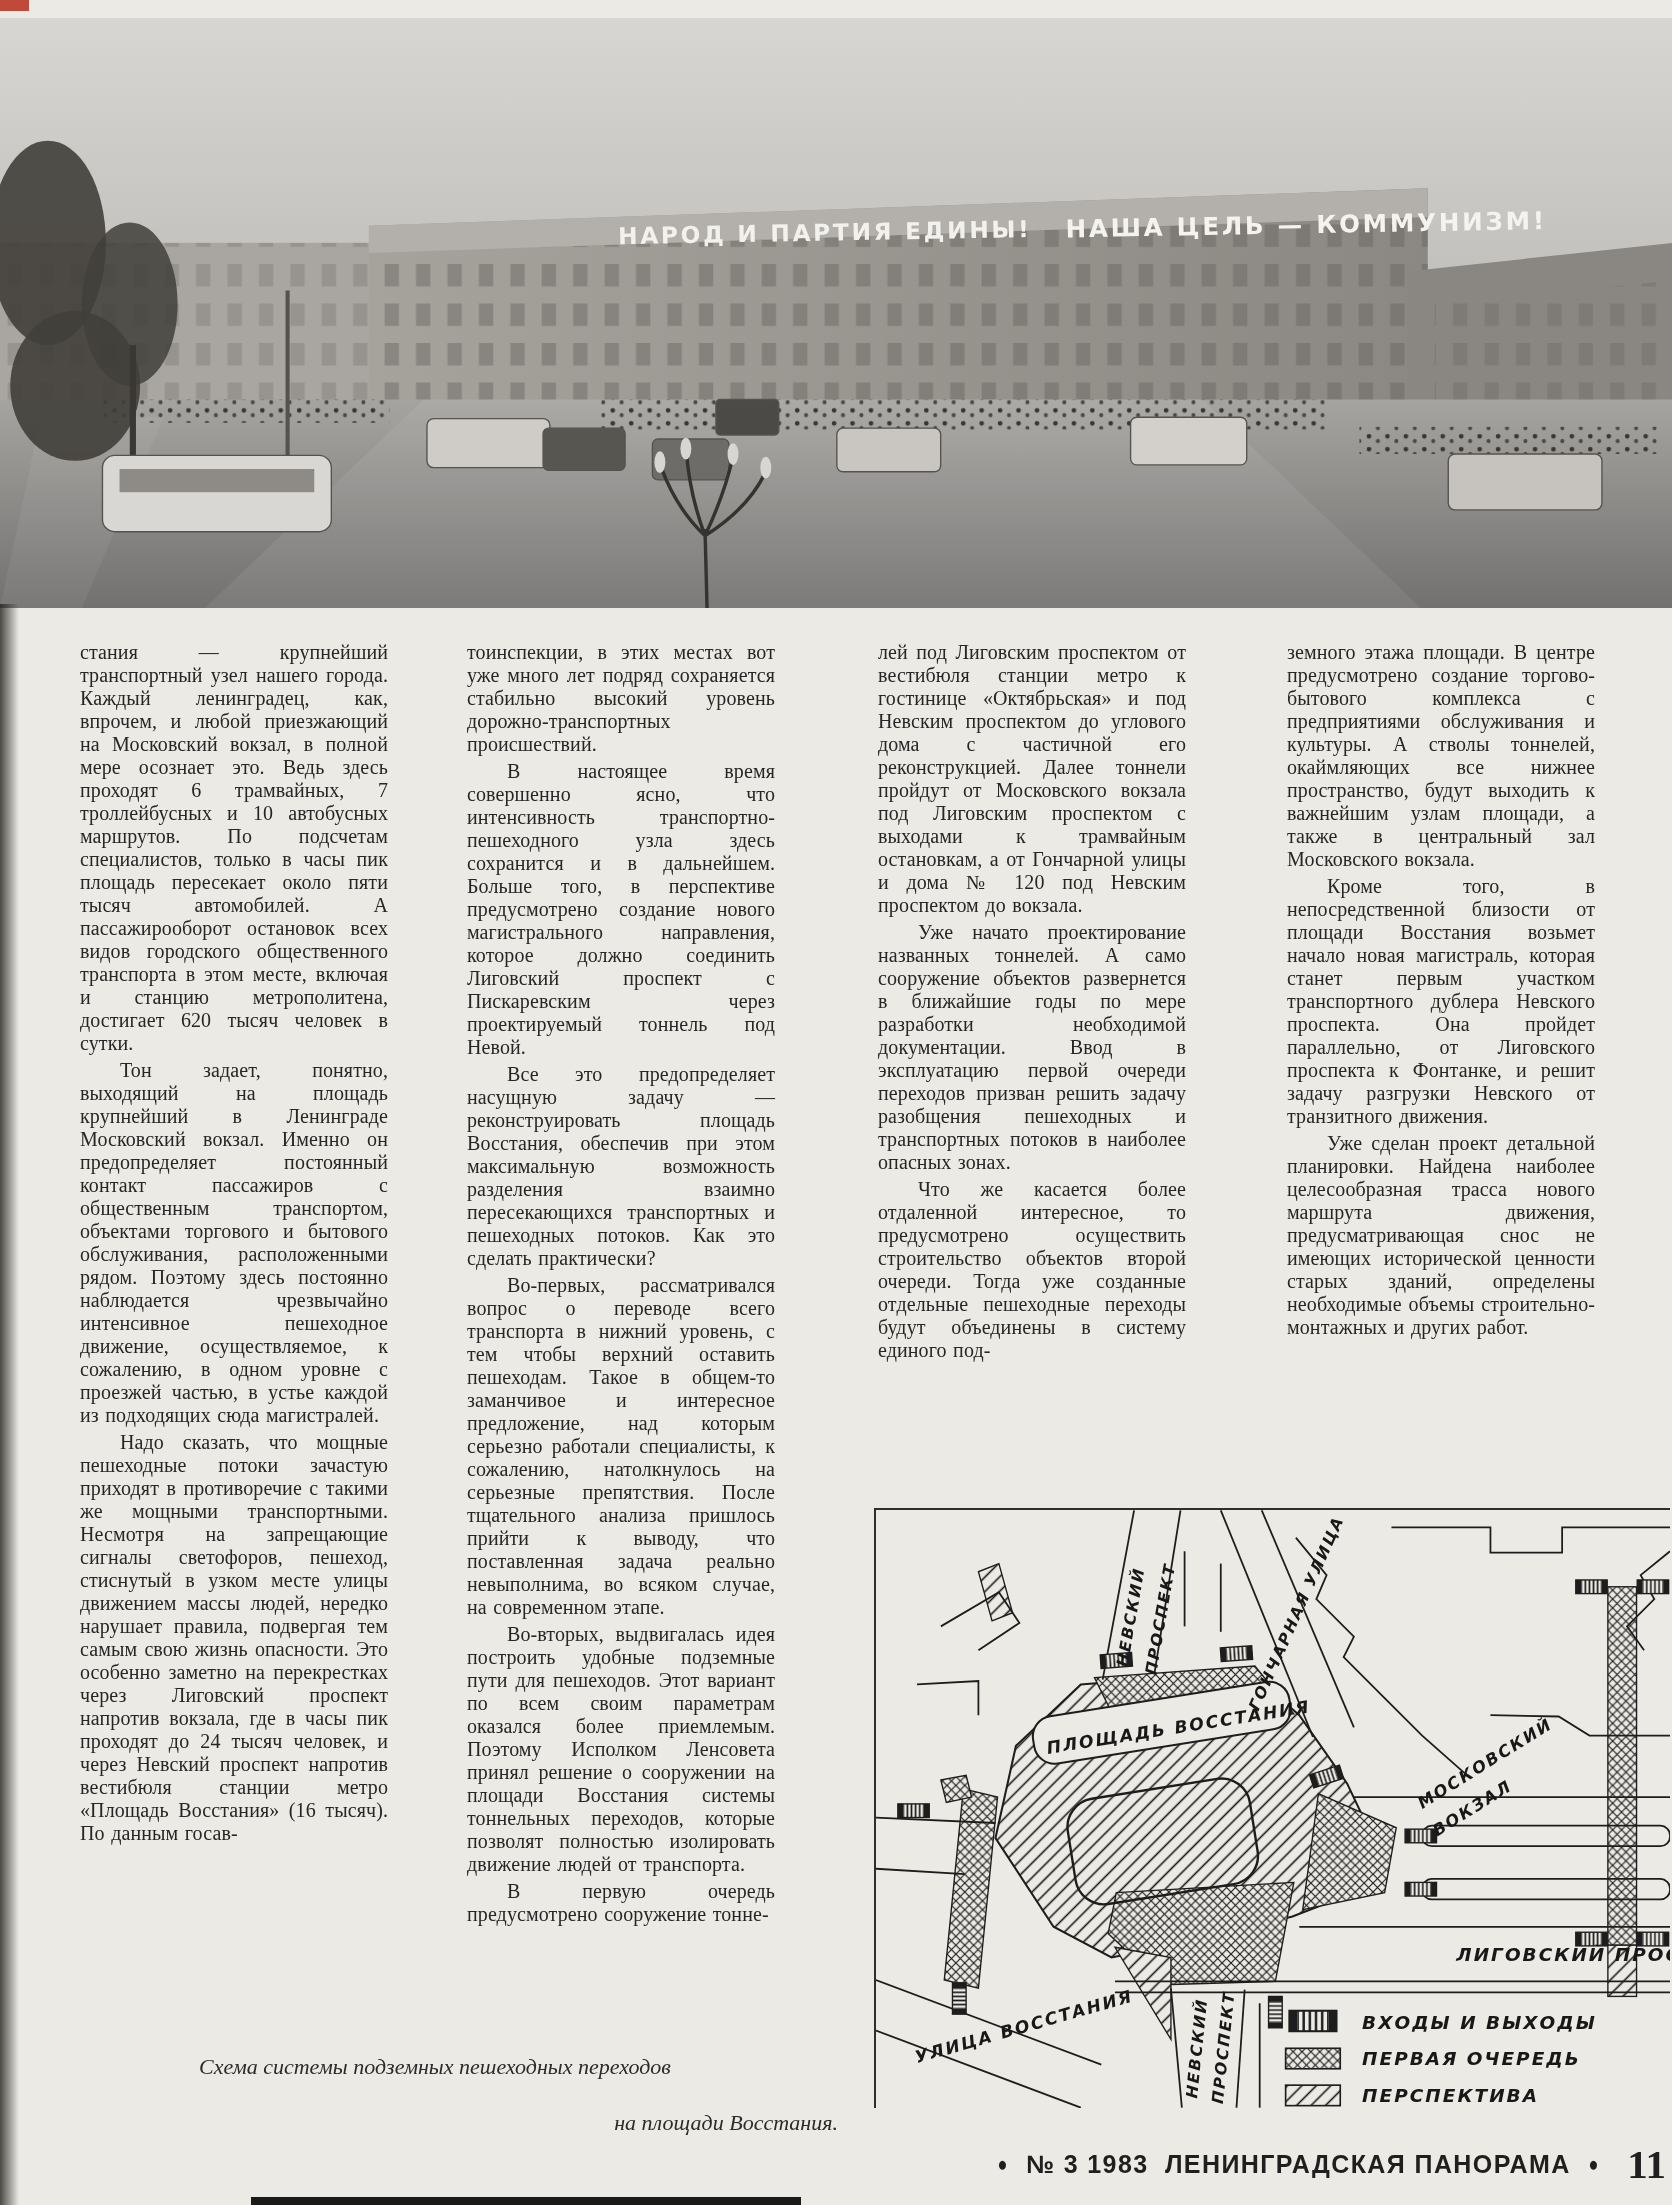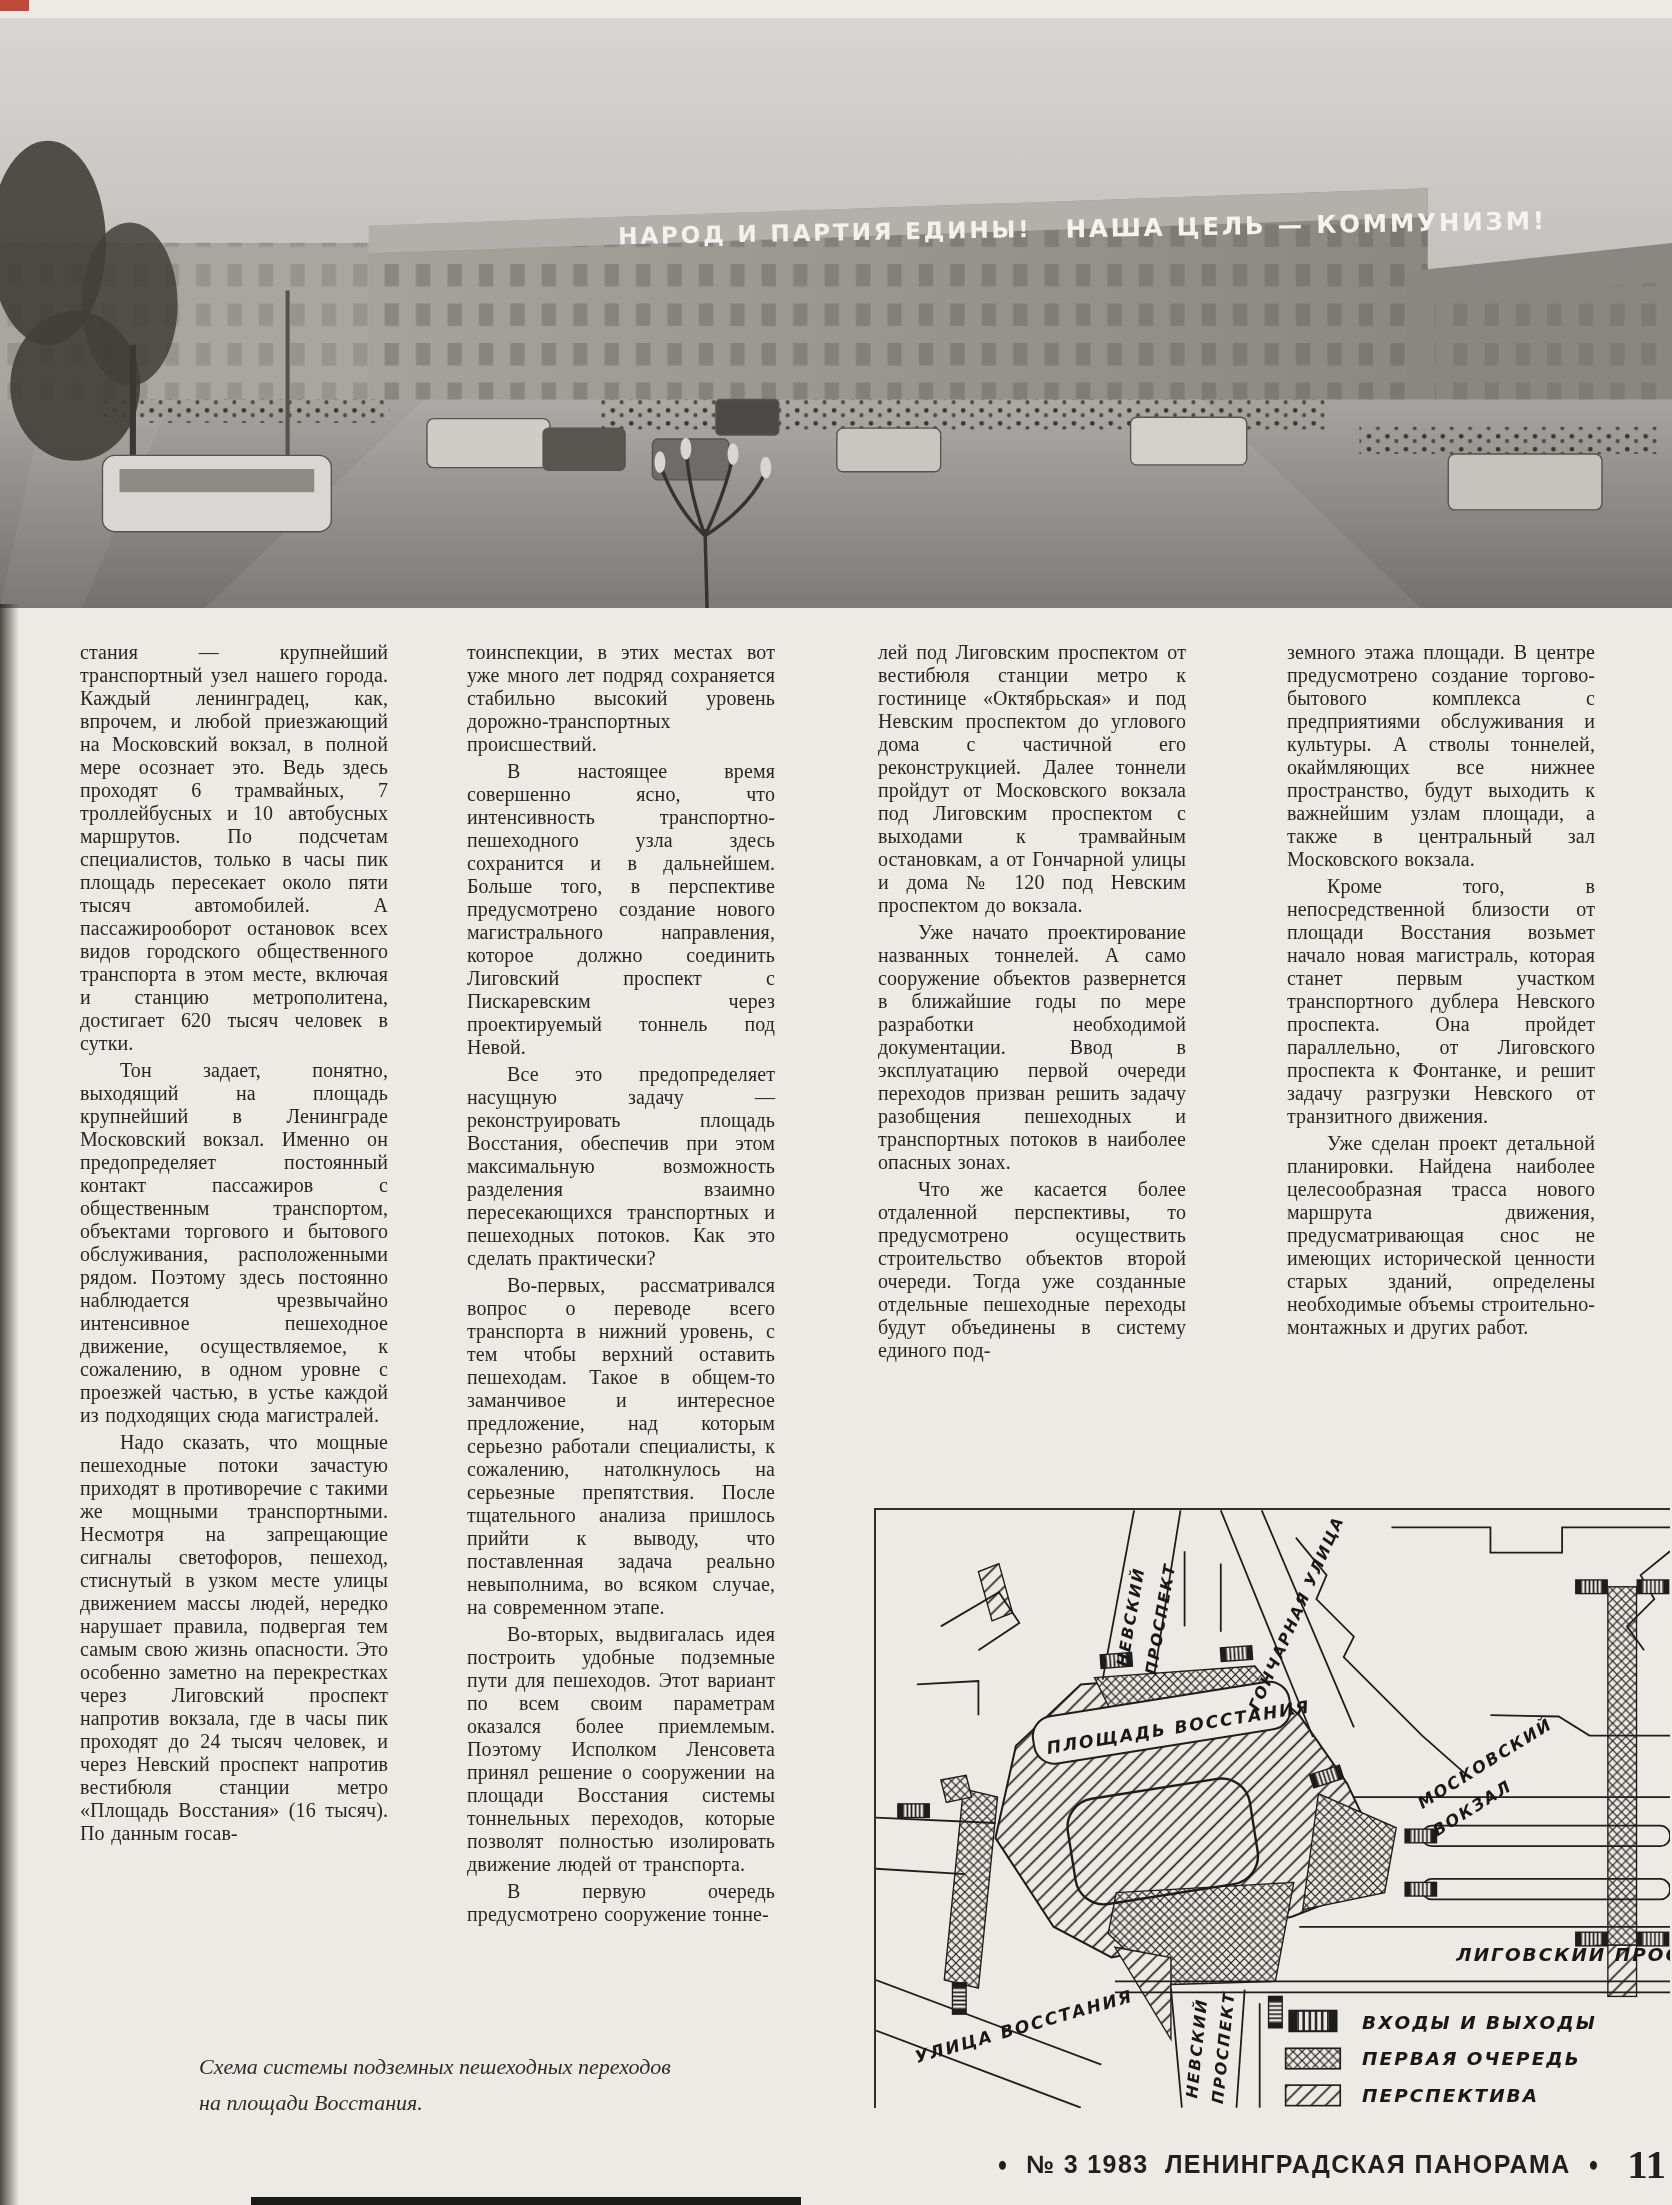--- a/index.html
+++ b/index.html
@@ -11,21 +11,21 @@
   .col{position:absolute;top:637px;width:316px;text-align:justify;font-size:20px;
        line-height:23px;letter-spacing:0.1px;word-spacing:1.4px;}
   .col p{margin:4px;text-indent:40px;}
   .col p.cont{text-indent:0;}
   #col1{left:76px}#col2{left:463px}#col3{left:874px}#col4{left:1283px}
   .map{position:absolute;left:874px;top:1508px;width:796px;height:600px;margin:0;
        border-top:2px solid #2e2e2c;border-left:2px solid #2e2e2c;box-sizing:border-box;}
   .map svg{display:block;width:100%;height:100%;}
   .caption{position:absolute;left:199px;top:2049px;width:639px;font-style:italic;
            font-size:22px;line-height:36px;color:#2b2b2b;}
-  .caption .l2{display:block;text-align:left;}
+  .caption .l2{display:block;text-align:right;margin-top:20px;}
   .pagefoot{position:absolute;top:2140px;left:942px;width:724px;display:flex;
             align-items:center;justify-content:flex-end;gap:16.4px;
             font-family:"Liberation Sans",sans-serif;font-weight:bold;font-size:25px;
             letter-spacing:1.4px;color:#1f1f1f;white-space:nowrap;}
   .pagefoot .dot{font-size:20.5px;transform:scaleX(.8);}
   .pagefoot .num{font-family:"Liberation Serif",serif;font-size:41px;letter-spacing:0;margin-left:10px;}
   .left-shadow{position:absolute;left:0;top:604px;width:19px;height:1602px;
                background:linear-gradient(90deg,rgba(35,33,30,.8),rgba(35,33,30,0));}
   .bottom-bar{position:absolute;left:251px;top:2197px;width:550px;height:8.2px;background:#1a1a1a;}
   .maplabel{font-family:"DejaVu Sans",sans-serif;font-weight:bold;font-style:italic;
@@ -116,21 +116,21 @@
       <p class="cont">тоинспекции, в этих местах вот уже много лет подряд сохраняется стабильно высокий уровень дорожно-транспортных происшествий.</p>
       <p>В настоящее время совершенно ясно, что интенсивность транспортно-пешеходного узла здесь сохранится и в дальнейшем. Больше того, в перспективе предусмотрено создание нового магистрального направления, которое должно соединить Лиговский проспект с Пискаревским через проектируемый тоннель под Невой.</p>
       <p>Все это предопределяет насущную задачу — реконструировать площадь Восстания, обеспечив при этом максимальную возможность разделения взаимно пересекающихся транспортных и пешеходных потоков. Как это сделать практически?</p>
       <p>Во-первых, рассматривался вопрос о переводе всего транспорта в нижний уровень, с тем чтобы верхний оставить пешеходам. Такое в общем-то заманчивое и интересное предложение, над которым серьезно работали специалисты, к сожалению, натолкнулось на серьезные препятствия. После тщательного анализа пришлось прийти к выводу, что поставленная задача реально невыполнима, во всяком случае, на современном этапе.</p>
       <p>Во-вторых, выдвигалась идея построить удобные подземные пути для пешеходов. Этот вариант по всем своим параметрам оказался более приемлемым. Поэтому Исполком Ленсовета принял решение о сооружении на площади Восстания системы тоннельных переходов, которые позволят полностью изолировать движение людей от транспорта.</p>
       <p>В первую очередь предусмотрено сооружение тонне-</p>
     </div>
     <div class="col" id="col3">
       <p class="cont">лей под Лиговским проспектом от вестибюля станции метро к гостинице «Октябрьская» и под Невским проспектом до углового дома с частичной его реконструкцией. Далее тоннели пройдут от Московского вокзала под Лиговским проспектом с выходами к трамвайным остановкам, а от Гончарной улицы и дома № 120 под Невским проспектом до вокзала.</p>
       <p>Уже начато проектирование названных тоннелей. А само сооружение объектов развернется в ближайшие годы по мере разработки необходимой документации. Ввод в эксплуатацию первой очереди переходов призван решить задачу разобщения пешеходных и транспортных потоков в наиболее опасных зонах.</p>
-      <p>Что же касается более отдаленной перспективы, то предусмотрено осуществить строительство объектов второй очереди. Тогда уже созданные отдельные пешеходные переходы будут объединены в систему единого под-</p>
+      <p>Что же касается более отдаленной интересное, то предусмотрено осуществить строительство объектов второй очереди. Тогда уже созданные отдельные пешеходные переходы будут объединены в систему единого под-</p>
     </div>
     <div class="col" id="col4">
       <p class="cont">земного этажа площади. В центре предусмотрено создание торгово-бытового комплекса с предприятиями обслуживания и культуры. А стволы тоннелей, окаймляющих все нижнее пространство, будут выходить к важнейшим узлам площади, а также в центральный зал Московского вокзала.</p>
       <p>Кроме того, в непосредственной близости от площади Восстания возьмет начало новая магистраль, которая станет первым участком транспортного дублера Невского проспекта. Она пройдет параллельно, от Лиговского проспекта к Фонтанке, и решит задачу разгрузки Невского от транзитного движения.</p>
       <p>Уже сделан проект детальной планировки. Найдена наиболее целесообразная трасса нового маршрута движения, предусматривающая снос не имеющих исторической ценности старых зданий, определены необходимые объемы строительно-монтажных и других работ.</p>
     </div>
   </section>
 
   <figure class="map">
     <svg viewBox="0 0 1163 875">

